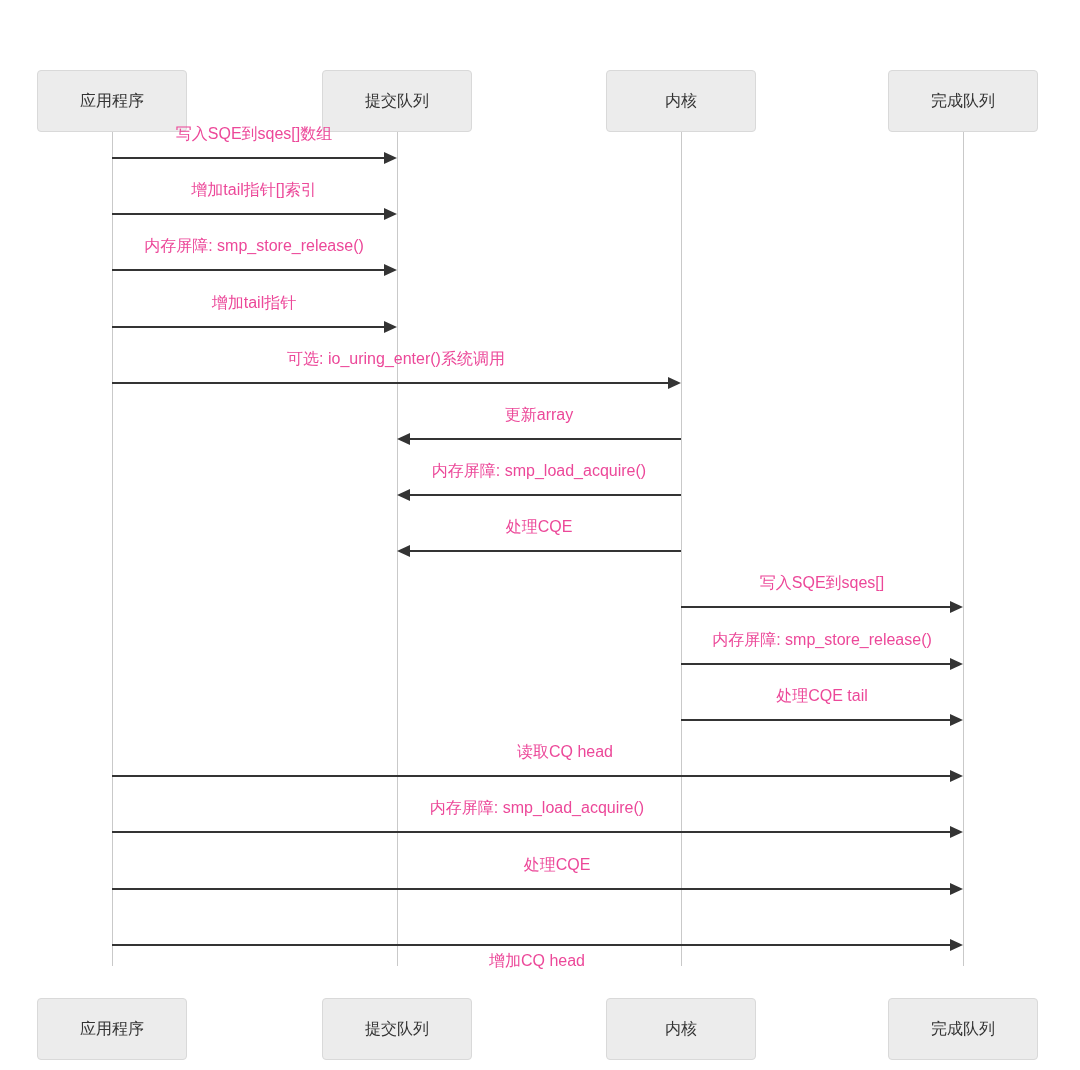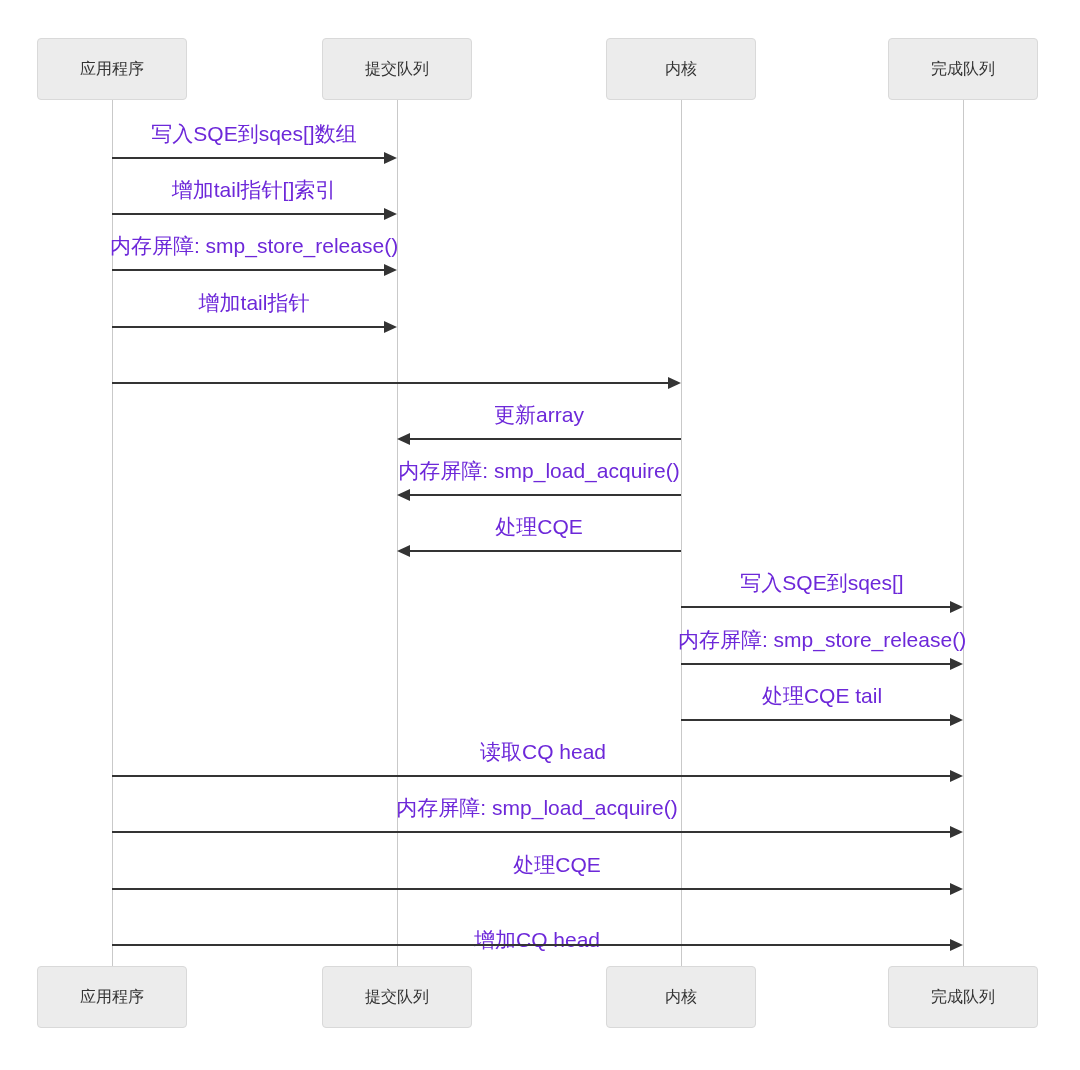--- a/index.html
+++ b/index.html
@@ -24,27 +24,28 @@
     height: 62px;
     background: #ececec;
     border: 1px solid #d9d9d9;
     border-radius: 4px;
     display: flex;
     align-items: center;
     justify-content: center;
     font-size: 16px;
     color: #333333;
     box-sizing: border-box;
+    margin-top: 32px;
   }
   .msg-label {
     position: absolute;
     transform: translateX(-50%);
     white-space: nowrap;
-    font-size: 21px;
-    color: #6d28d9;
+    font-size: 16px;
+    color: #ec4899;
     height: 24px;
     line-height: 24px;
   }
   .msg-line {
     position: absolute;
     height: 2px;
     background: #343434;
   }
   .ah-r {
     position: absolute;
@@ -90,20 +91,21 @@
   <div class="ah-r" style="left:384px; top:208px"></div>
 
   <div class="msg-label" style="left:254px; top:234px">内存屏障: smp_store_release()</div>
   <div class="msg-line" style="left:112px; top:269px; width:272px"></div>
   <div class="ah-r" style="left:384px; top:264px"></div>
 
   <div class="msg-label" style="left:254px; top:291px">增加tail指针</div>
   <div class="msg-line" style="left:112px; top:326px; width:272px"></div>
   <div class="ah-r" style="left:384px; top:321px"></div>
 
+  <div class="msg-label" style="left:396px; top:347px">可选: io_uring_enter()系统调用</div>
   <div class="msg-line" style="left:112px; top:382px; width:556px"></div>
   <div class="ah-r" style="left:668px; top:377px"></div>
 
   <div class="msg-label" style="left:539px; top:403px">更新array</div>
   <div class="msg-line" style="left:410px; top:438px; width:271px"></div>
   <div class="ah-l" style="left:397px; top:433px"></div>
 
   <div class="msg-label" style="left:539px; top:459px">内存屏障: smp_load_acquire()</div>
   <div class="msg-line" style="left:410px; top:494px; width:271px"></div>
   <div class="ah-l" style="left:397px; top:489px"></div>
@@ -117,29 +119,29 @@
   <div class="ah-r" style="left:950px; top:601px"></div>
 
   <div class="msg-label" style="left:822px; top:628px">内存屏障: smp_store_release()</div>
   <div class="msg-line" style="left:681px; top:663px; width:269px"></div>
   <div class="ah-r" style="left:950px; top:658px"></div>
 
   <div class="msg-label" style="left:822px; top:684px">处理CQE tail</div>
   <div class="msg-line" style="left:681px; top:719px; width:269px"></div>
   <div class="ah-r" style="left:950px; top:714px"></div>
 
-  <div class="msg-label" style="left:543px; top:740px">读取CQ head</div>
+  <div class="msg-label" style="left:565px; top:740px">读取CQ head</div>
   <div class="msg-line" style="left:112px; top:775px; width:838px"></div>
   <div class="ah-r" style="left:950px; top:770px"></div>
 
   <div class="msg-label" style="left:537px; top:796px">内存屏障: smp_load_acquire()</div>
   <div class="msg-line" style="left:112px; top:831px; width:838px"></div>
   <div class="ah-r" style="left:950px; top:826px"></div>
 
   <div class="msg-label" style="left:557px; top:853px">处理CQE</div>
   <div class="msg-line" style="left:112px; top:888px; width:838px"></div>
   <div class="ah-r" style="left:950px; top:883px"></div>
 
-  <div class="msg-label" style="left:537px; top:928px">增加CQ head</div>
+  <div class="msg-label" style="left:537px; top:949px">增加CQ head</div>
   <div class="msg-line" style="left:112px; top:944px; width:838px"></div>
   <div class="ah-r" style="left:950px; top:939px"></div>
 
 </div>
 
 </body></html>

